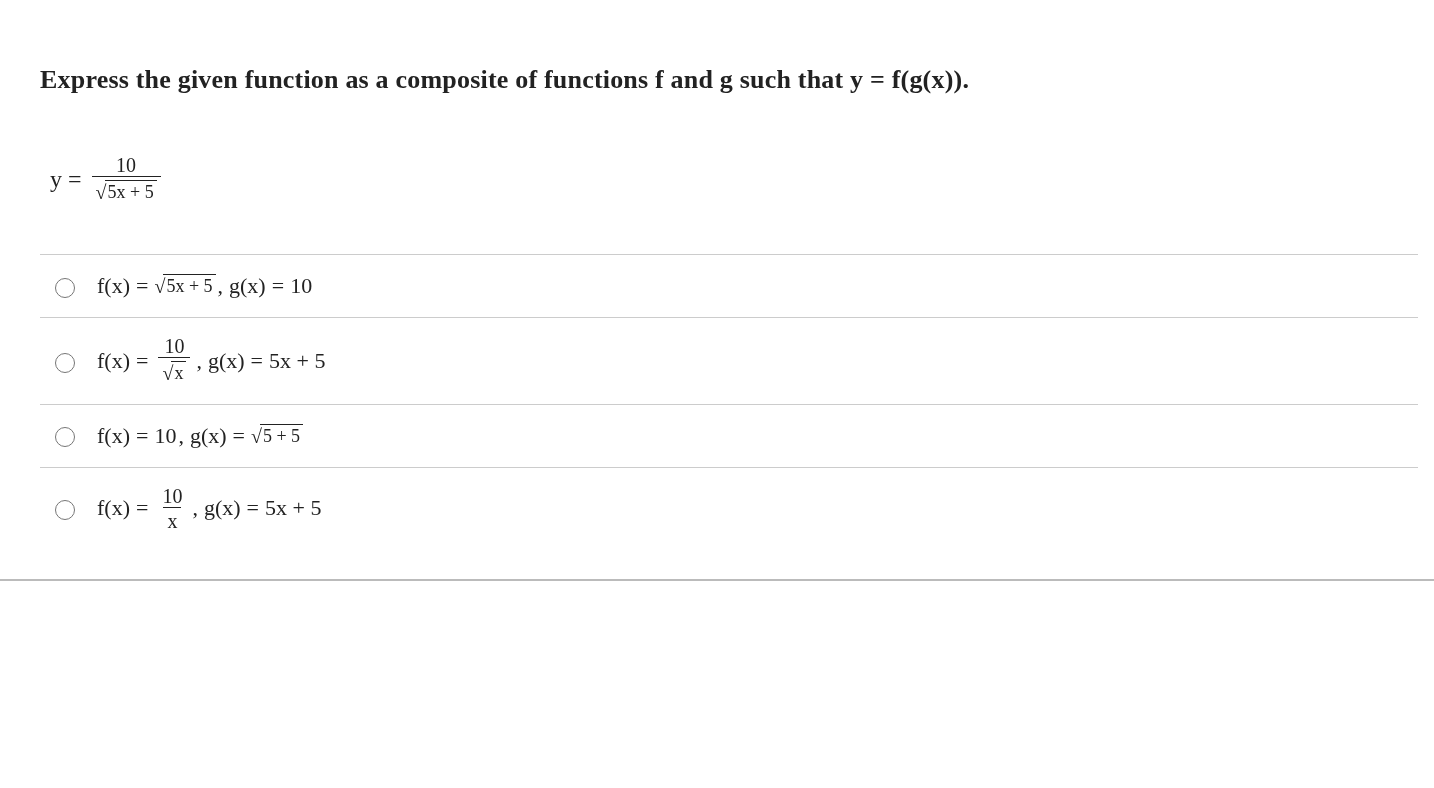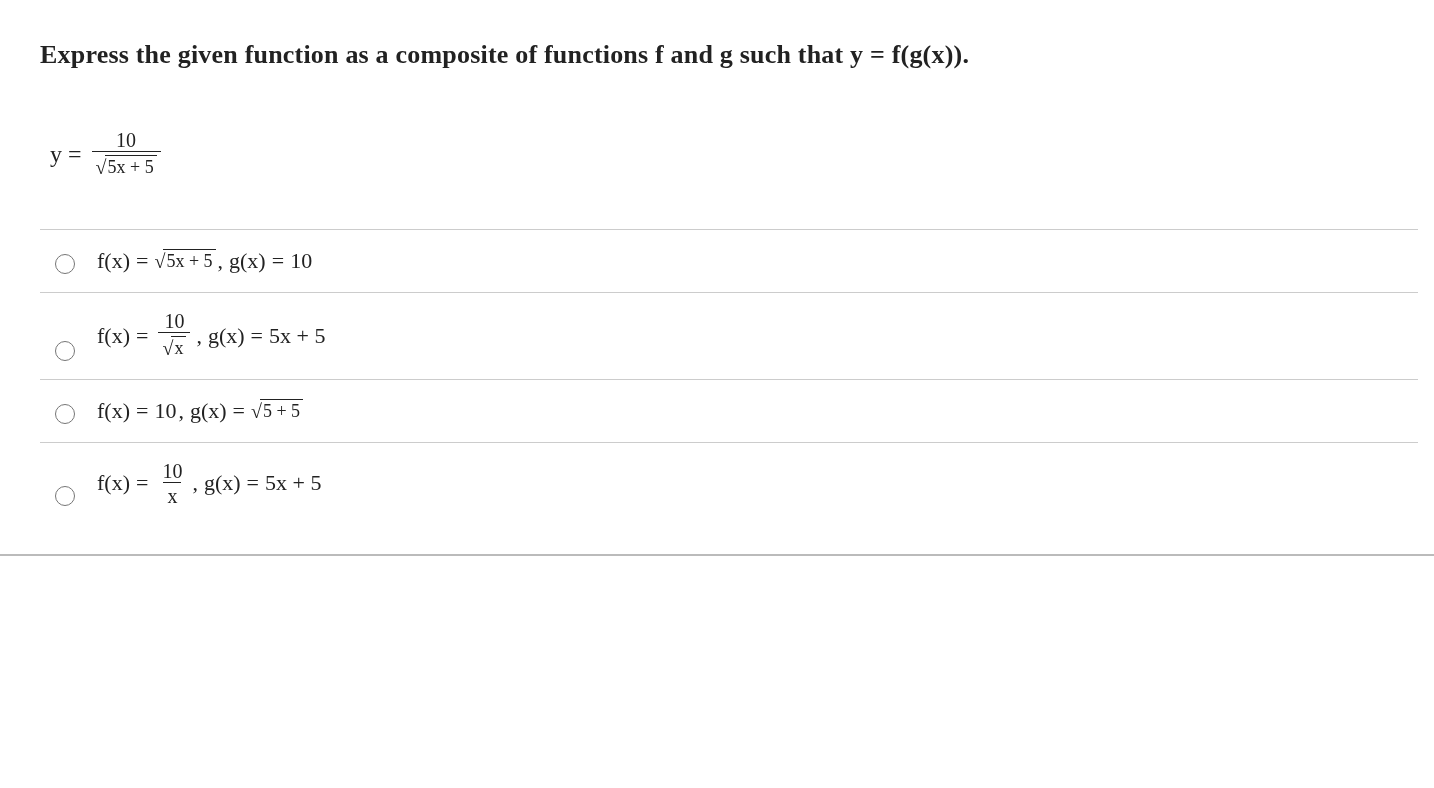--- a/index.html
+++ b/index.html
@@ -6,40 +6,41 @@
     margin: 0;
     padding: 0;
     background: #ffffff;
     font-family: "Times New Roman", Times, serif;
     color: #222;
     width: 1434px;
   }
   .page {
     padding: 40px 16px 30px 40px;
     border-bottom: 2px solid #bbb;
+    margin-top: 25px;
   }
   .question-title {
     font-size: 26px;
     font-weight: bold;
     margin-bottom: 60px;
     letter-spacing: 0.2px;
   }
   .given-function {
     font-size: 24px;
     margin-bottom: 50px;
     display: flex;
     align-items: center;
     padding-left: 10px;
   }
   .options {
     border-top: 1px solid #ccc;
   }
   .option-row {
     display: flex;
-    align-items: flex-end;
+    align-items: center;
     border-bottom: 1px solid #ccc;
     padding: 18px 0 18px 10px;
     font-size: 22px;
   }
   .option-row:last-child {
     border-bottom: none;
   }
   input[type="radio"] {
     width: 20px;
     height: 20px;

